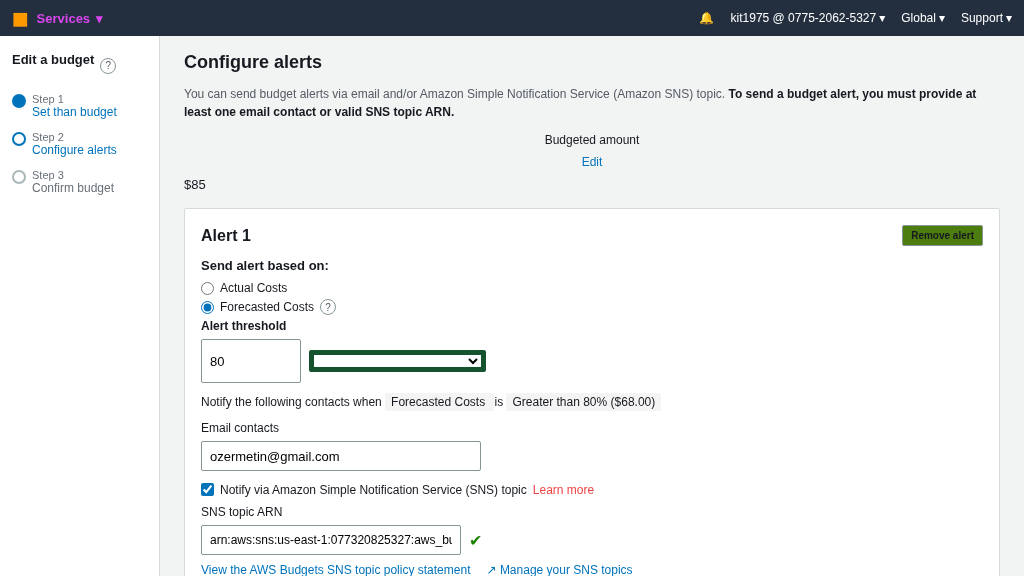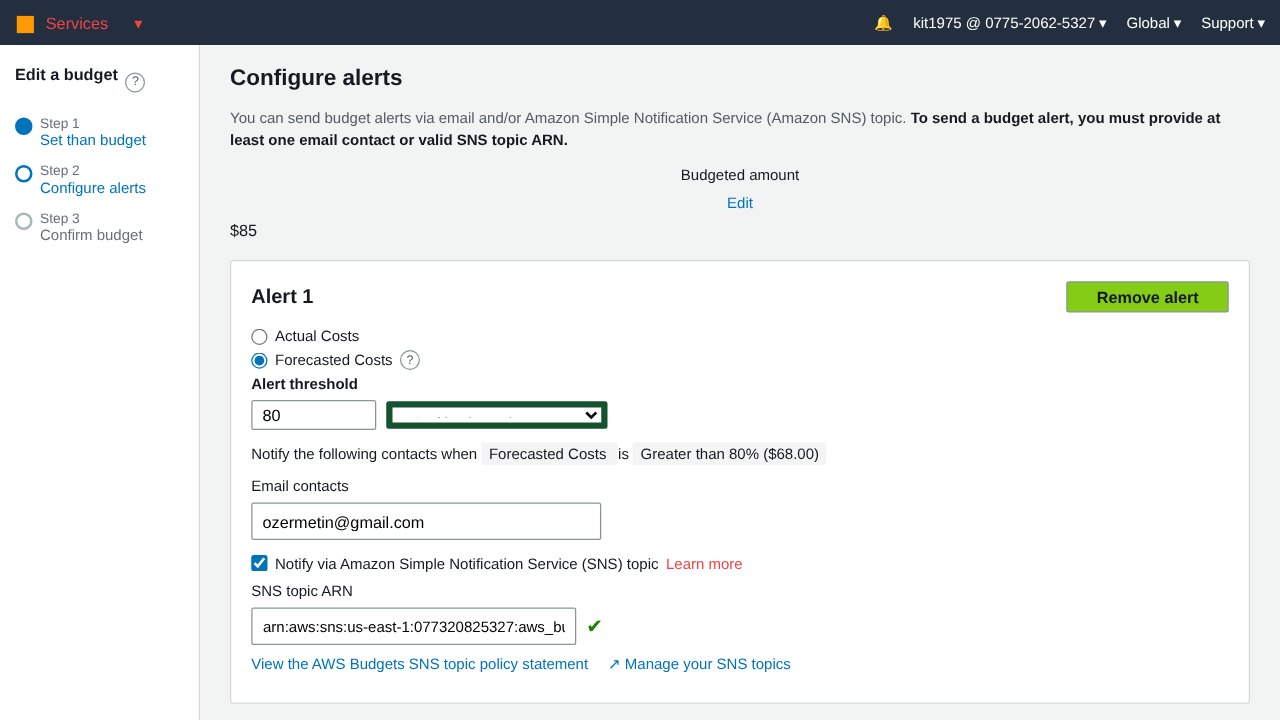--- a/index.html
+++ b/index.html
@@ -9,21 +9,21 @@
     .top-nav {
       background: #232f3e;
       height: 36px;
       display: flex;
       align-items: center;
       padding: 0 12px;
       justify-content: space-between;
     }
     .top-nav-left { display: flex; align-items: center; gap: 8px; }
     .aws-logo { color: #ff9900; font-size: 20px; font-weight: bold; }
-    .services-btn { color: #ef4444; font-size: 13px; cursor: pointer; display: flex; align-items: center; gap: 21px; }
+    .services-btn { color: #d946ef; font-size: 13px; cursor: pointer; display: flex; align-items: center; gap: 6px; font-weight: bold; }
     .top-nav-right { display: flex; align-items: center; gap: 16px; color: #fff; font-size: 12px; }
     .top-nav-right span { cursor: pointer; display: flex; align-items: center; gap: 3px; }
 
     
     .layout { display: flex; height: calc(576px - 36px); }
 
     
     .sidebar {
       width: 160px;
       background: #fff;
@@ -71,41 +71,41 @@
     }
     .alert-card-header {
       display: flex;
       justify-content: space-between;
       align-items: center;
       margin-bottom: 12px;
     }
     .alert-title { font-size: 16px; font-weight: bold; color: #16191f; }
 
     .remove-btn {
-      background: #84cc16;
+      background: #4d7c0f;
       border: 1px solid #879596;
       color: #16191f;
-      padding: 4px 23px;
-      font-size: 13px;
+      padding: 4px 8px;
+      font-size: 10px;
       cursor: pointer;
       border-radius: 2px;
       font-weight: 700;
     }
 
     .section-label { font-size: 13px; font-weight: 600; margin-bottom: 8px; color: #16191f; }
     .sub-label { font-size: 12px; color: #16191f; margin-bottom: 6px; }
 
     .radio-group { margin-bottom: 4px; }
     .radio-row { display: flex; align-items: center; gap: 6px; margin-bottom: 4px; font-size: 12px; }
     .radio-row input[type="radio"] { accent-color: #0073bb; }
 
     .threshold-row { display: flex; align-items: center; gap: 8px; margin-bottom: 12px; }
     .threshold-input {
       width: 100px;
-      height: 24px;
+      height: 44px;
       border: 1px solid #879596;
       border-radius: 2px;
       padding: 4px 8px;
       font-size: 13px;
     }
     .threshold-select {
       height: 22px;
       border: 5px solid #14532d;
       border-radius: 2px;
       padding: 4px 8px;
@@ -245,20 +245,21 @@
       <a class="edit-link">Edit</a>
     </div>
     <div class="budget-amount">$85</div>
 
     <div class="alert-card">
       <div class="alert-card-header">
         <h2 class="alert-title">Alert 1</h2>
         <button class="remove-btn">Remove alert</button>
       </div>
 
+      <div class="section-label">Send alert based on:</div>
       <div class="radio-group">
         <label class="radio-row">
           <input type="radio" name="alert1-type" value="actual" style="">
           <span>Actual Costs</span>
         </label>
         <label class="radio-row">
           <input type="radio" name="alert1-type" value="forecasted" checked="" style="">
           <span>Forecasted Costs</span>
           <span class="help-icon">?</span>
         </label>

